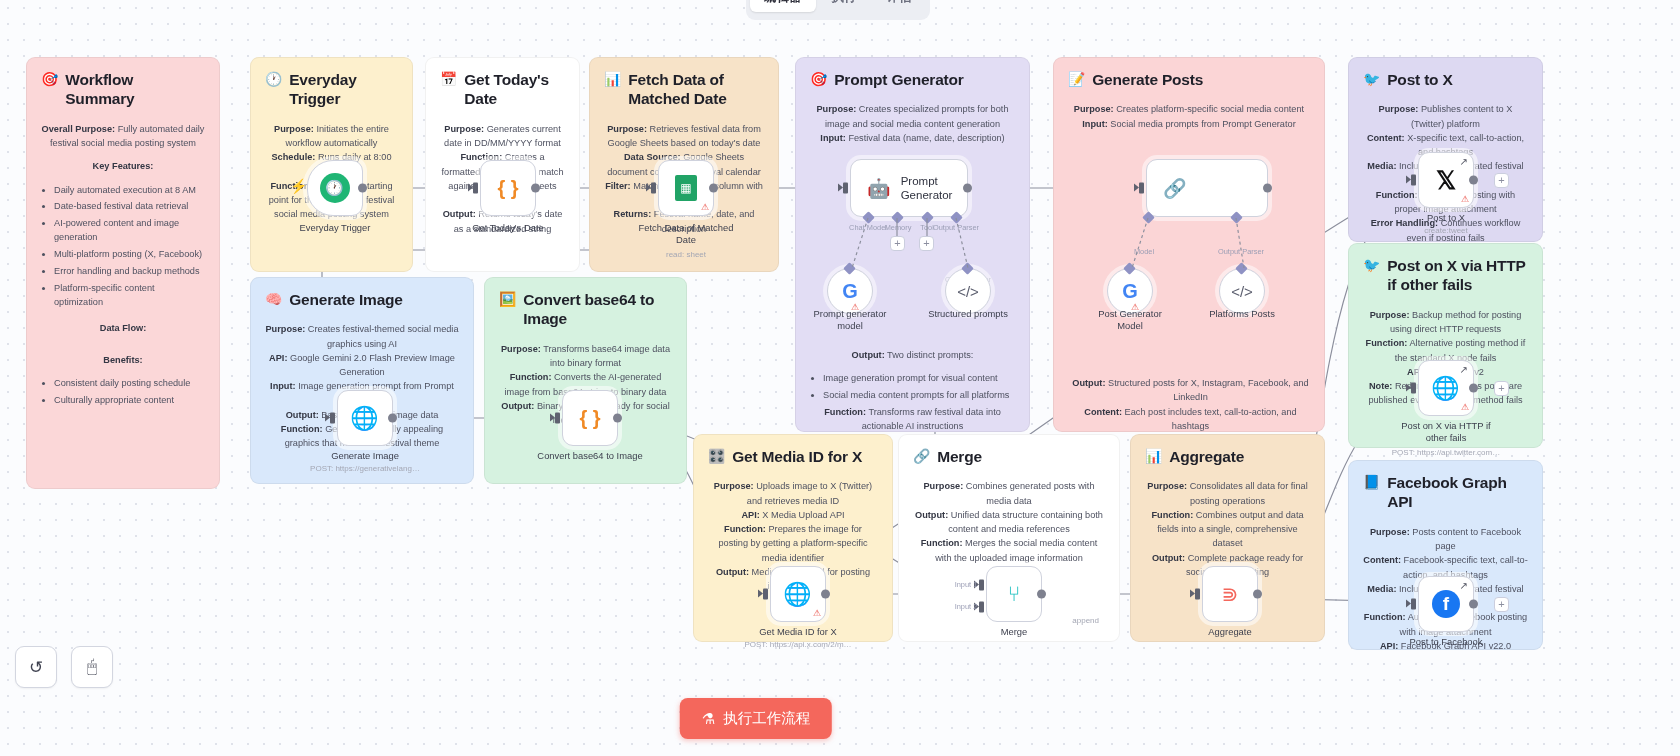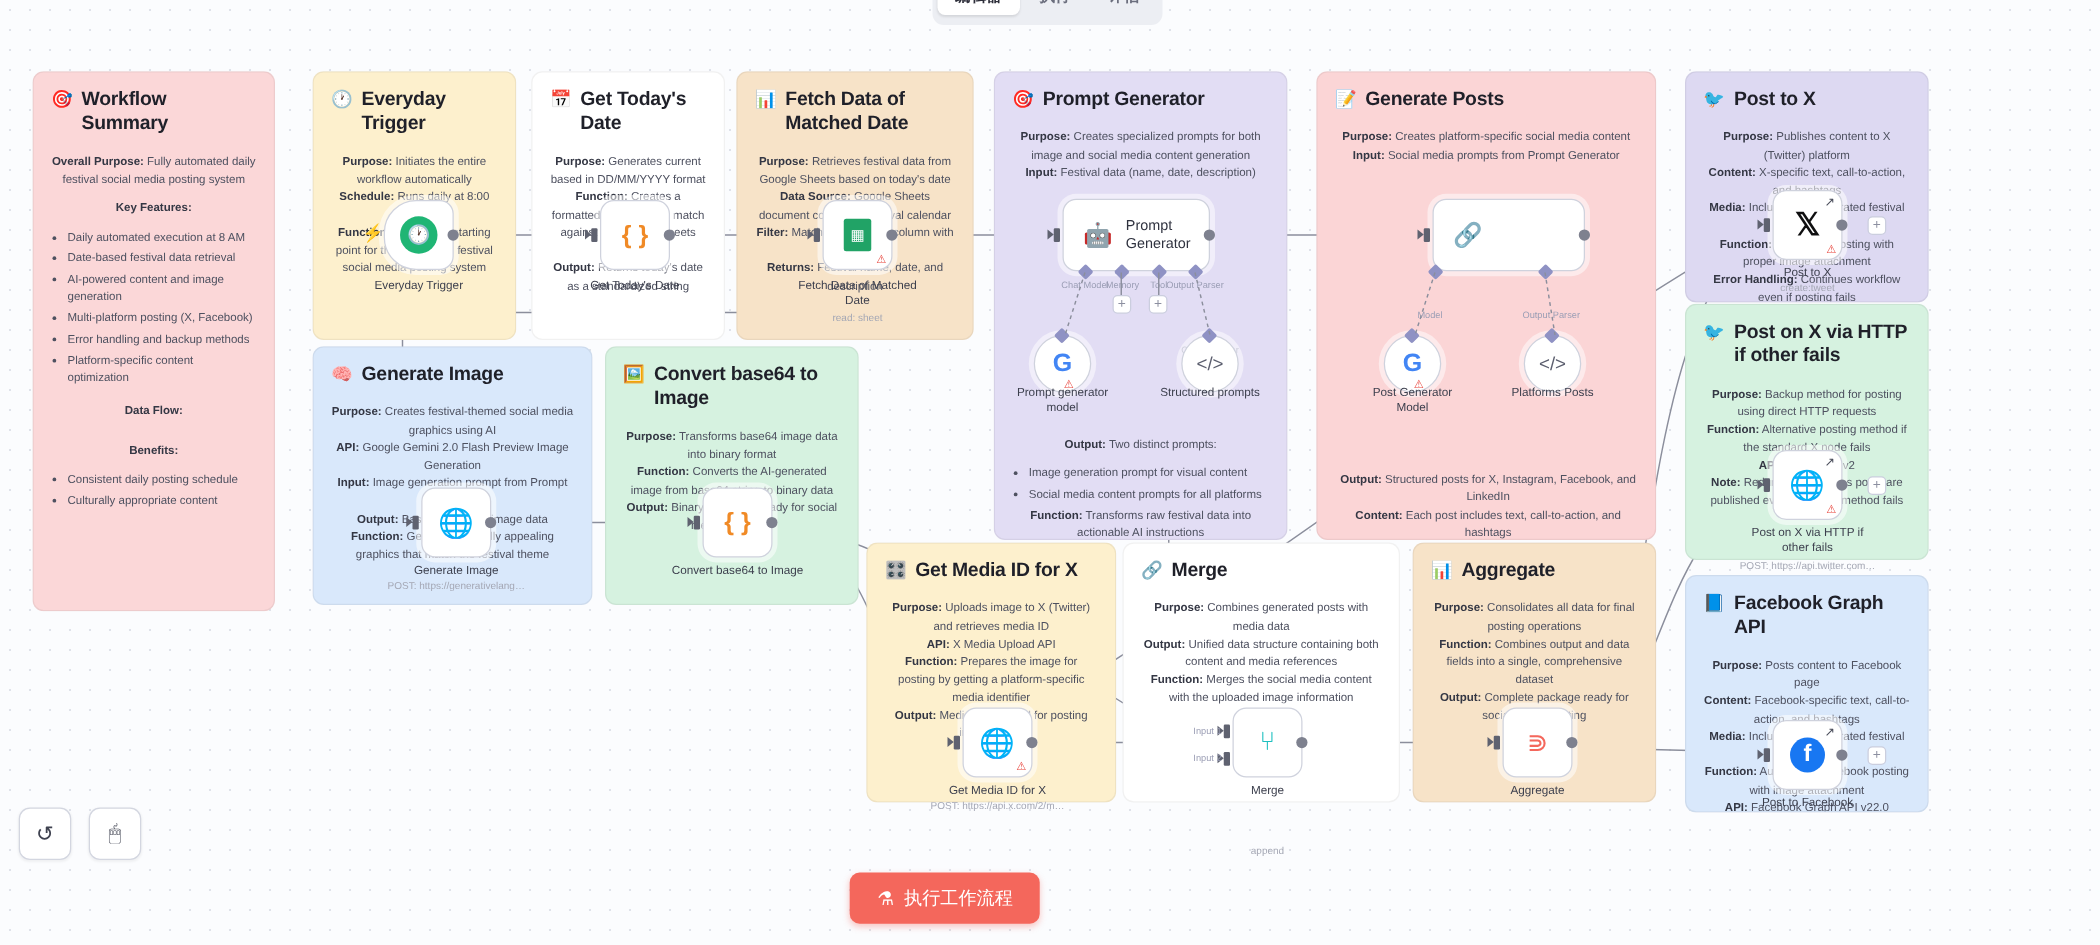--- a/index.html
+++ b/index.html
@@ -224,21 +224,21 @@
       <p><b>Function:</b><span> Acts as the starting point for the automated festival social media posting system</span></p>
     </div>
   </div>
 
   <div class="note c-white" style="left:425px; top:57px; width:155px; height:215px;">
     <div class="note-title">
       <span class="emoji">📅</span>
       <span>Get Today's Date</span>
     </div>
     <div class="note-body">
-      <p><b>Purpose:</b><span> Generates current based in DD/MM/YYYY format</span></p>
+      <p><b>Purpose:</b><span> Generates current date in DD/MM/YYYY format</span></p>
       <p><b>Function:</b><span> Creates a formatted date string to match against the Google Sheets data</span></p>
       <p><b>Output:</b><span> Returns today's date as a standardized string</span></p>
     </div>
   </div>
 
   <div class="note c-tan" style="left:589px; top:57px; width:190px; height:215px;">
     <div class="note-title">
       <span class="emoji">📊</span>
       <span>Fetch Data of Matched Date</span>
     </div>
@@ -509,21 +509,21 @@
 
   <div class="node" style="left:986px; top:566px;">
     <span style="color:#1fc0c0;font-size:21px;">⑂</span>
     <span class="dot-in" style="top:18px;"></span>
     <span class="dot-in" style="top:40px;"></span>
     <span class="dot-out"></span>
   </div>
   <span class="port-lbl" style="left:939px; top:580px;">Input 1</span>
   <span class="port-lbl" style="left:939px; top:602px;">Input 2</span>
   <div class="node-lbl" style="left:939px; top:626px;">Merge</div>
-  <div class="node-sub" style="left:929px; top:676px;">append</div>
+  <div class="node-sub" style="left:929px; top:616px;text-align:right;">append</div>
 
   <div class="node" style="left:1202px; top:566px;">
     <span style="color:#f4675c;font-size:20px;">⋑</span>
     <span class="dot-in"></span>
     <span class="dot-out"></span>
   </div>
   <div class="node-lbl" style="left:1155px; top:626px;">Aggregate</div>
 
   <div class="node" style="left:1418px; top:152px;">
     <span style="font-size:25px;font-weight:700;color:#0f0f10;">𝕏</span>

